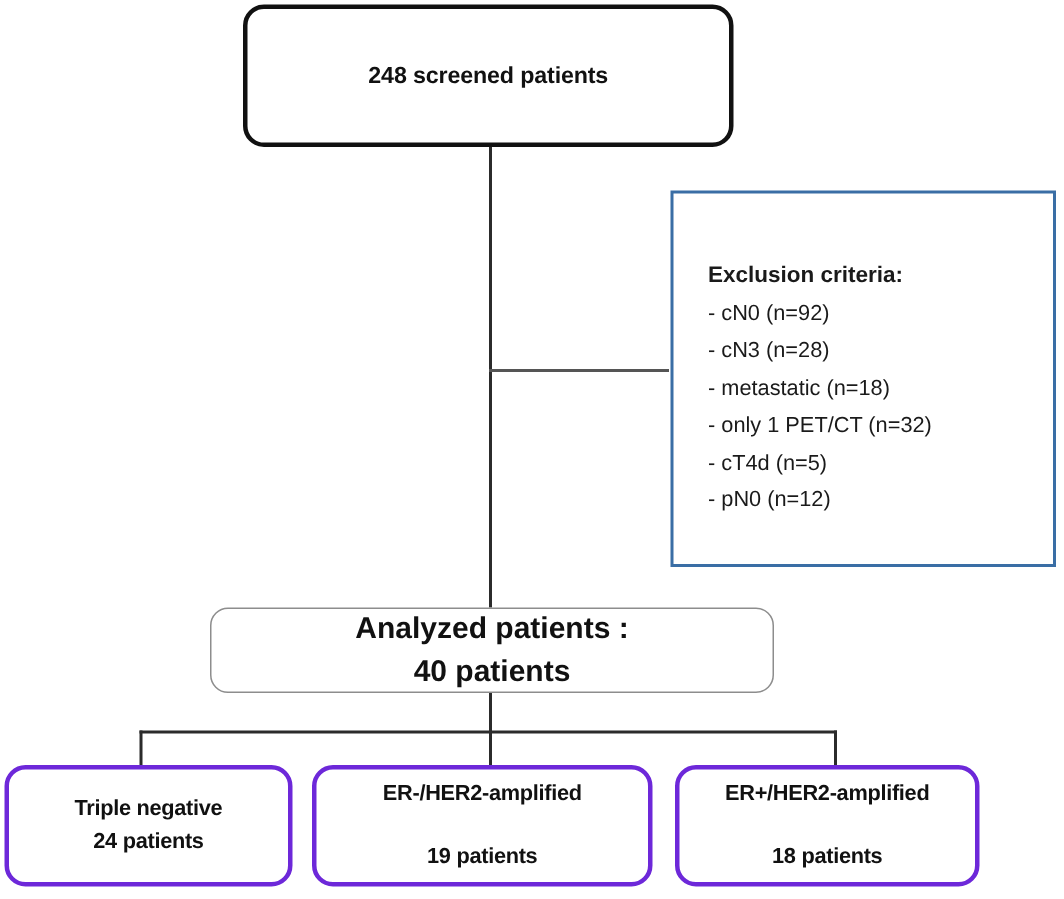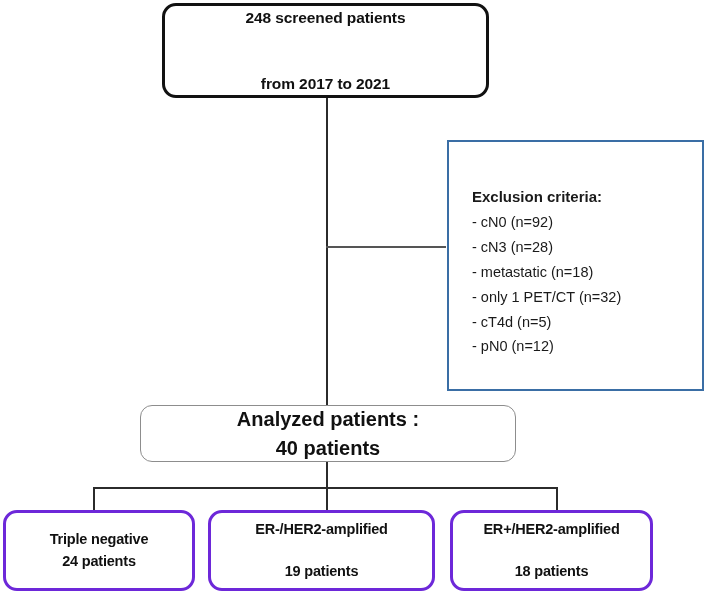--- a/index.html
+++ b/index.html
@@ -104,24 +104,23 @@
 
   <div class="line line-v" style="left:326px; top:462px; height:48px;"></div>
 
   <div class="line line-h" style="left:93px; top:487px; width:465px;"></div>
 
   <div class="line line-v" style="left:93px; top:487px; height:24px;"></div>
   <div class="line line-v" style="left:556px; top:487px; height:24px;"></div>
 
   <div class="node box-screened" style="left:162px; top:3px; width:327px; height:95px;gap:44px;">
     <span class="ln">248 screened patients</span>
-    <span class="ln">from 2017 to 2021</span>
   </div>
 
-  <div class="node box-exclusion" style="left:447px; top:127px; width:257px; height:251px;margin-top:13px;">
+  <div class="node box-exclusion" style="left:447px; top:127px; width:257px; height:251px;">
     <span class="title">Exclusion criteria:</span>
     <span class="crit">- cN0 (n=92)</span>
     <span class="crit">- cN3 (n=28)</span>
     <span class="crit">- metastatic (n=18)</span>
     <span class="crit">- only 1 PET/CT (n=32)</span>
     <span class="crit">- cT4d (n=5)</span>
     <span class="crit">- pN0 (n=12)</span>
   </div>
 
   <div class="node box-analyzed" style="left:140px; top:405px; width:376px; height:57px;">

